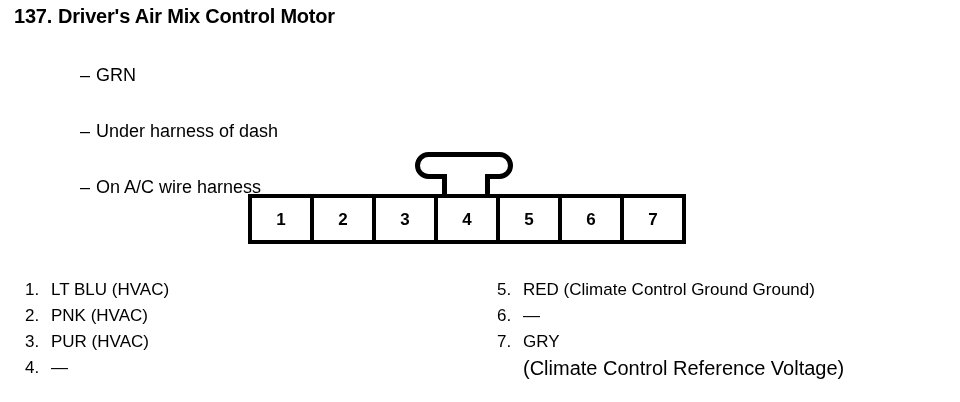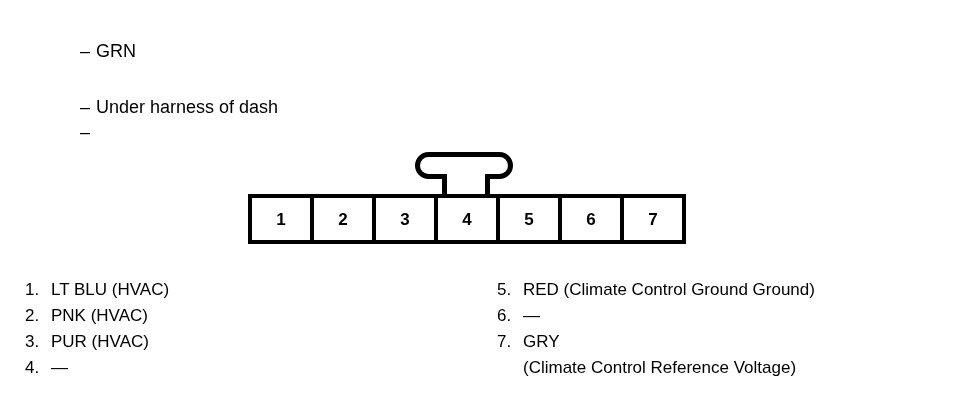--- a/index.html
+++ b/index.html
@@ -150,46 +150,51 @@
     white-space: nowrap;
   }
   .legend-num {
     flex: 0 0 26px;
     width: 26px;
   }
   .legend-val {
     flex: 1 1 auto;
   }
   .legend-continuation {
-    font-size: 17px;
+    font-size: 20px;
     line-height: 26px;
     padding-left: 26px;
     white-space: nowrap;
   }
 </style>
 </head>
 <body>
 
 <div id="header">
 
+  <div id="title-row">
+    <span id="title-number">137.</span>
+    <span id="title-text">Driver's Air Mix Control Motor</span>
+  </div>
 
   <div id="bullets">
 
     <div class="bullet-line">
       <span class="bullet-dash">–</span>
       <span class="bullet-label">GRN</span>
     </div>
 
     <div class="bullet-line">
       <span class="bullet-dash">–</span>
       <span class="bullet-label">Under harness of dash</span>
     </div>
 
     <div class="bullet-line">
       <span class="bullet-dash">–</span>
+      <span class="bullet-label">On A/C wire harness</span>
     </div>
 
   </div>
 </div>
 
 <div id="connector">
 
   <div id="tab-bar"></div>
   <div id="tab-neck"></div>
   <div id="tab-join"></div>

